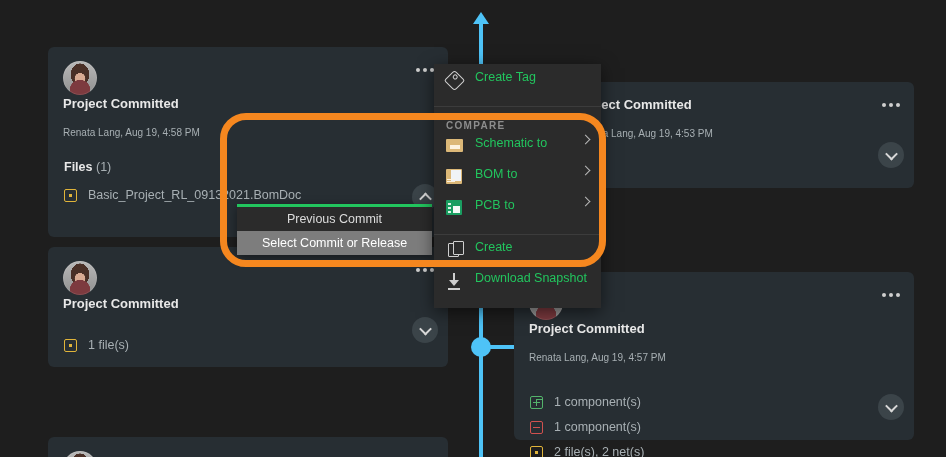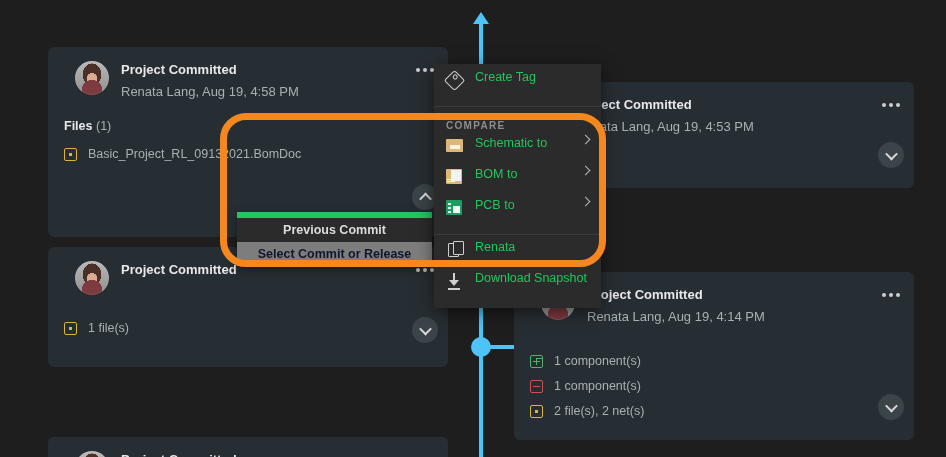--- a/index.html
+++ b/index.html
@@ -55,22 +55,23 @@
   
   .card {
     position: absolute;
     background: #272e33;
     border-radius: 6px;
     box-sizing: border-box;
   }
   .card-header {
     display: flex;
     align-items: flex-start;
-    padding: 14px 16px 0 27px;
+    padding: 14px 16px 0 15px;
     position: relative;
+    flex-direction: column;
   }
   .avatar {
     width: 34px;
     height: 34px;
     border-radius: 50%;
     flex: 0 0 34px;
     margin-right: 12px;
     background:
       radial-gradient(circle at 50% 86%, #7d3a3f 0 30%, rgba(125,58,63,0) 31%),
       radial-gradient(ellipse at 50% 52%, #d9ab93 0 22%, rgba(217,171,147,0) 23%),
@@ -81,24 +82,24 @@
   }
   .hdr-text { flex: 1 1 auto; min-width: 0; }
   .commit-title {
     font-size: 13px;
     font-weight: bold;
     color: #e8e8e8;
     line-height: 17px;
     white-space: nowrap;
   }
   .commit-meta {
-    font-size: 13px;
+    font-size: 10px;
     color: #a8b0b4;
     line-height: 18px;
-    margin-top: 5px;
+    margin-top: 12px;
     white-space: nowrap;
   }
   .dots-btn {
     position: absolute;
     right: 12px;
     top: 16px;
     width: 22px;
     height: 14px;
     display: flex;
     align-items: center;
@@ -181,38 +182,37 @@
     border-left: 2px solid #d8d8d8;
     border-top: 2px solid #d8d8d8;
   }
   .chev.up { transform: rotate(45deg) translate(1px, 1px); }
   .chev.down { transform: rotate(-135deg) translate(1px, 1px); }
 
   
   .commit-dropdown {
     position: absolute;
     left: 237px;
-    top: 212px;
+    top: 204px;
     width: 195px;
     background: #2b2b2b;
-    border-top: 6px solid #22c55e;
+    border-top: 3px solid #22c55e;
     z-index: 30;
     box-shadow: 0 3px 10px rgba(0,0,0,0.45);
-    font-weight: bold;
   }
   .commit-dropdown .opt {
     font-size: 12.5px;
     color: #dcdcdc;
     height: 24px;
     line-height: 24px;
     text-align: center;
   }
   .commit-dropdown .opt.active {
     background: #7d7d7d;
-    color: #0f172a;
+    color: #ffffff;
   }
 
   
   .context-menu {
     position: absolute;
     left: 434px;
     top: 64px;
     width: 167px;
     background: #2b2b2b;
     z-index: 40;
@@ -464,21 +464,21 @@
   <div class="circle-btn" style="right:10px; top:60px;">
     <span class="chev down"></span>
   </div>
 </div>
 
 <div class="card" style="left:514px; top:272px; width:400px; height:168px;">
   <div class="card-header">
     <div class="avatar"></div>
     <div class="hdr-text">
       <div class="commit-title">Project Committed</div>
-      <div class="commit-meta">Renata Lang, Aug 19, 4:14 PM</div>
+      <div class="commit-meta">Renata Lang, Aug 19, 4:57 PM</div>
     </div>
     <div class="dots-btn">
       <i></i>
       <i></i>
       <i></i>
     </div>
   </div>
   <div class="card-body" style="padding-top:24px;">
     <div class="stat-row">
       <span class="sq green"></span>
@@ -538,21 +538,21 @@
     <span class="label">PCB to</span>
     <span class="submenu-arrow"></span>
   </div>
 
   <div class="menu-sep"></div>
 
   <div class="menu-item">
     <span class="mi-icon">
         <span class="ic-clone"></span>
       </span>
-    <span class="label">Renata</span>
+    <span class="label">Create</span>
   </div>
 
   <div class="menu-item">
     <span class="mi-icon">
         <span class="ic-dl"></span>
       </span>
     <span class="label">Download Snapshot</span>
   </div>
 </div>
 

